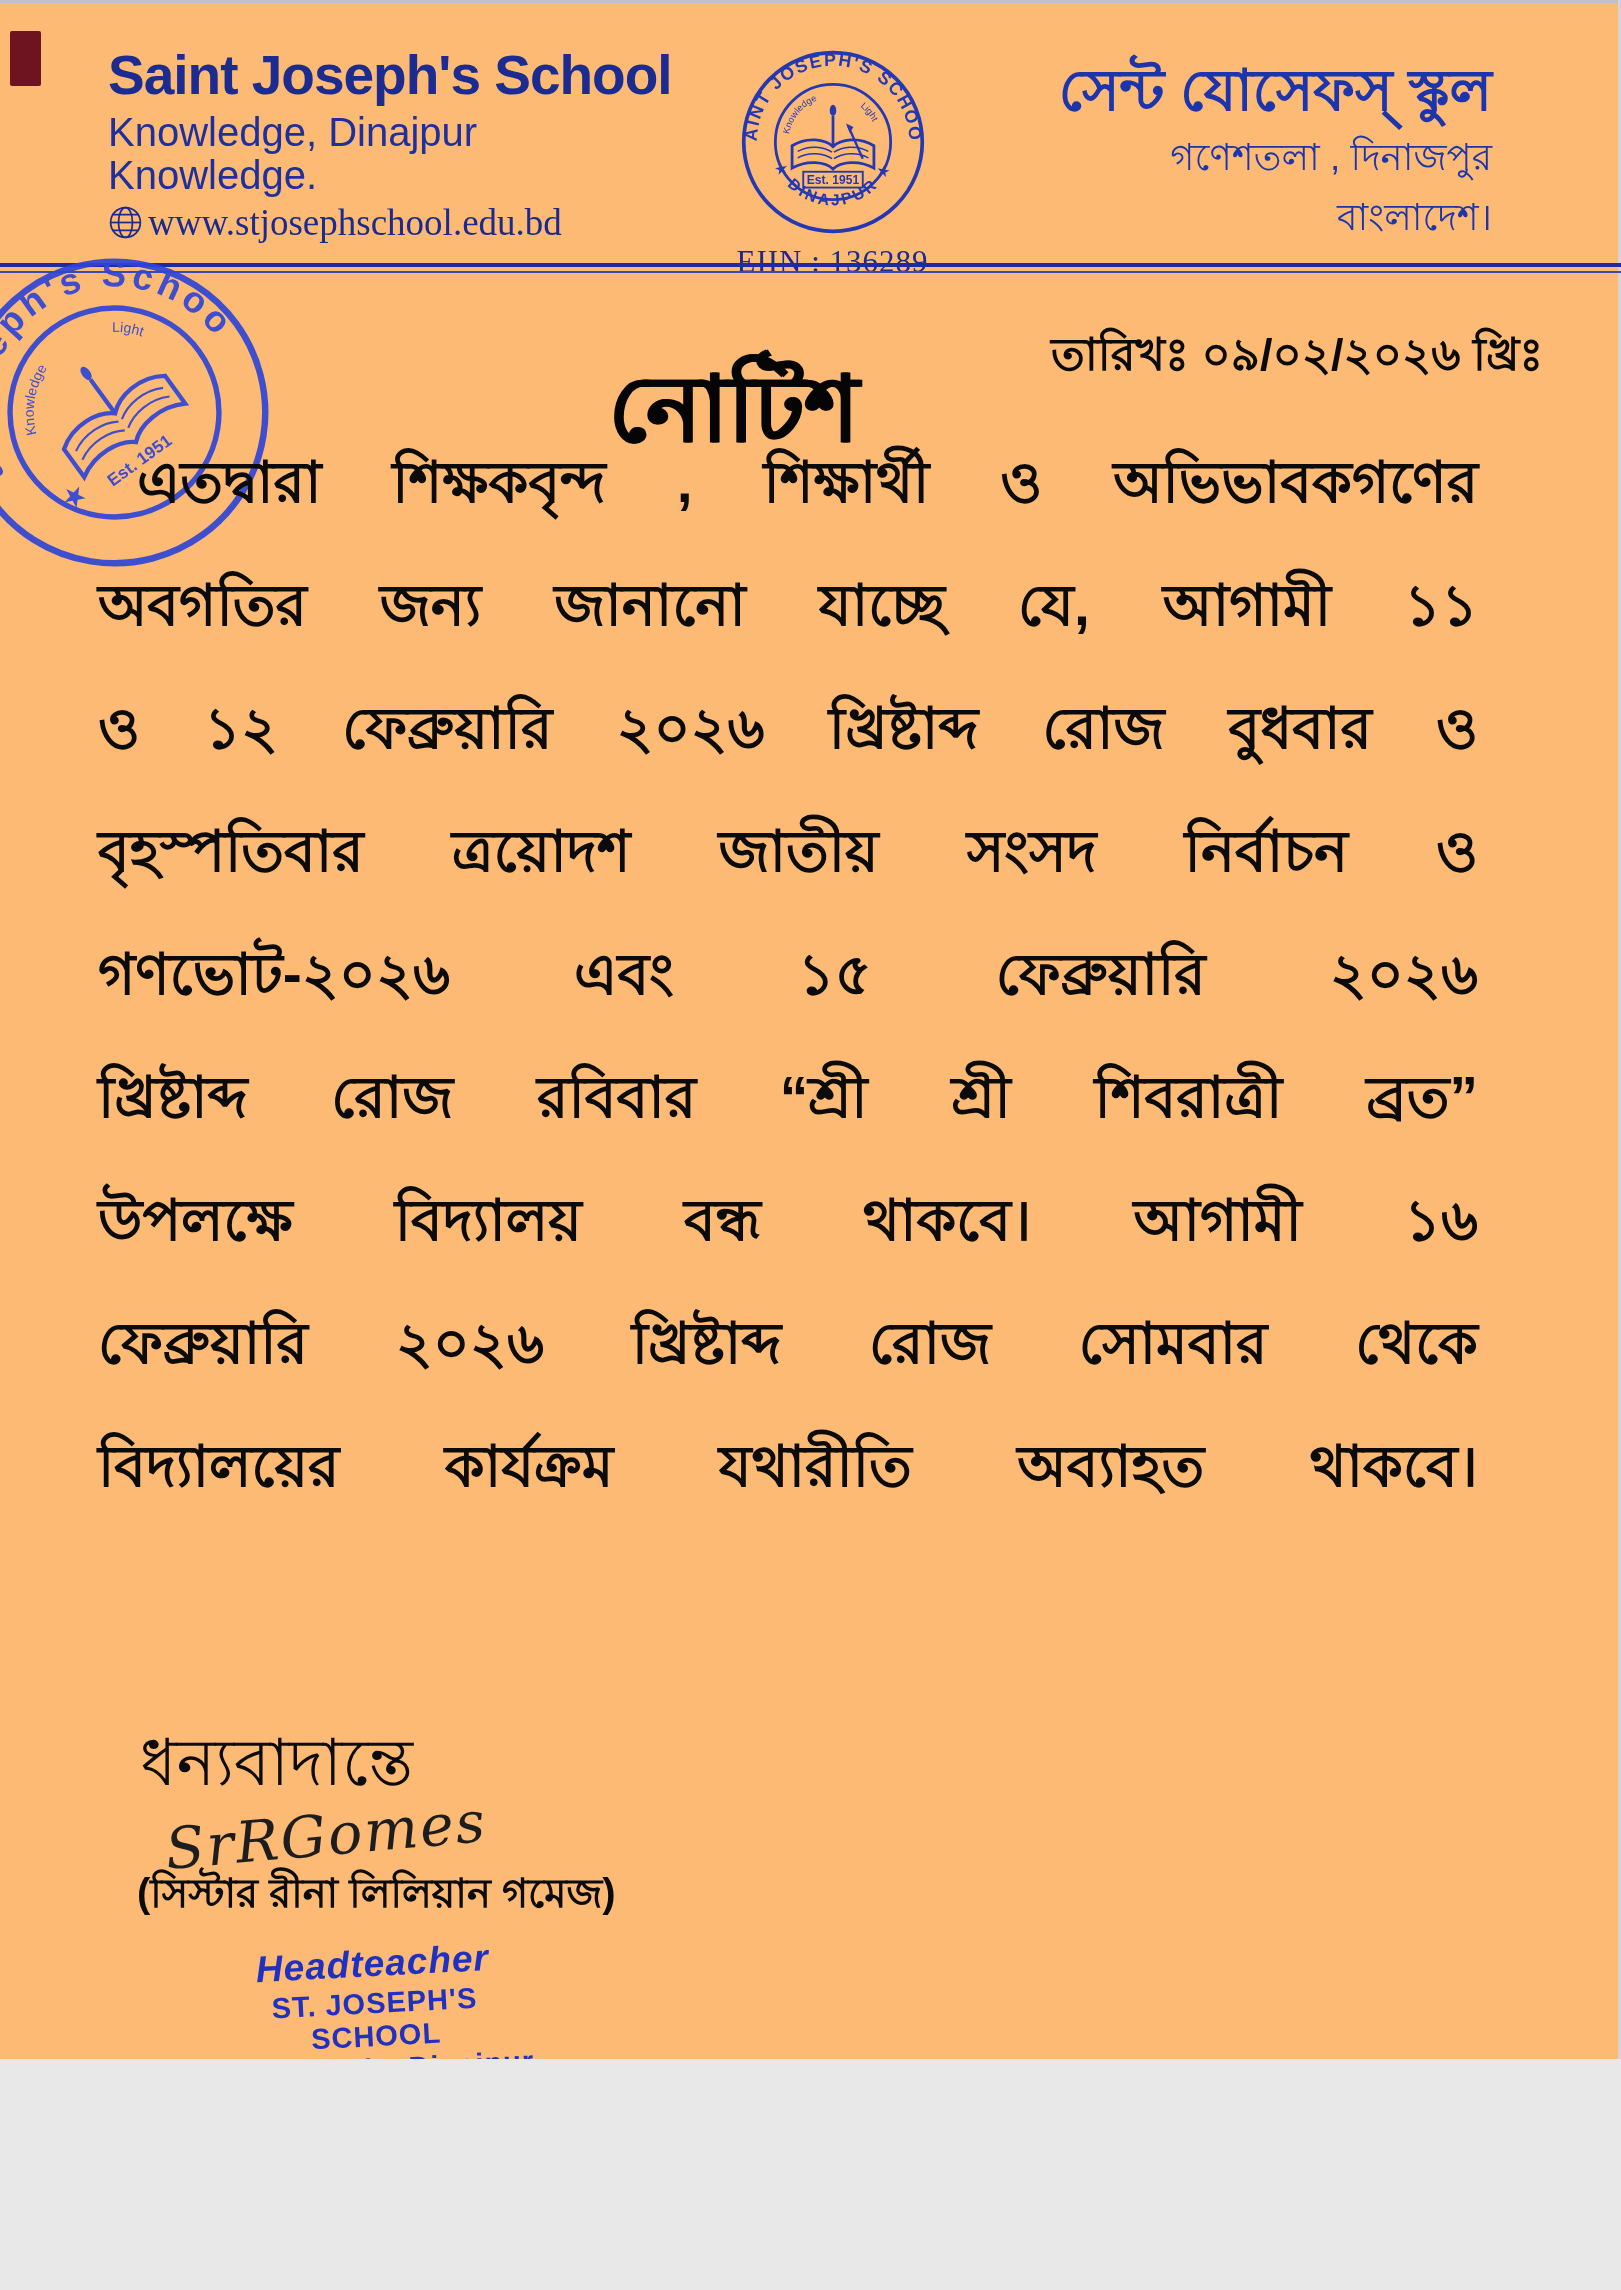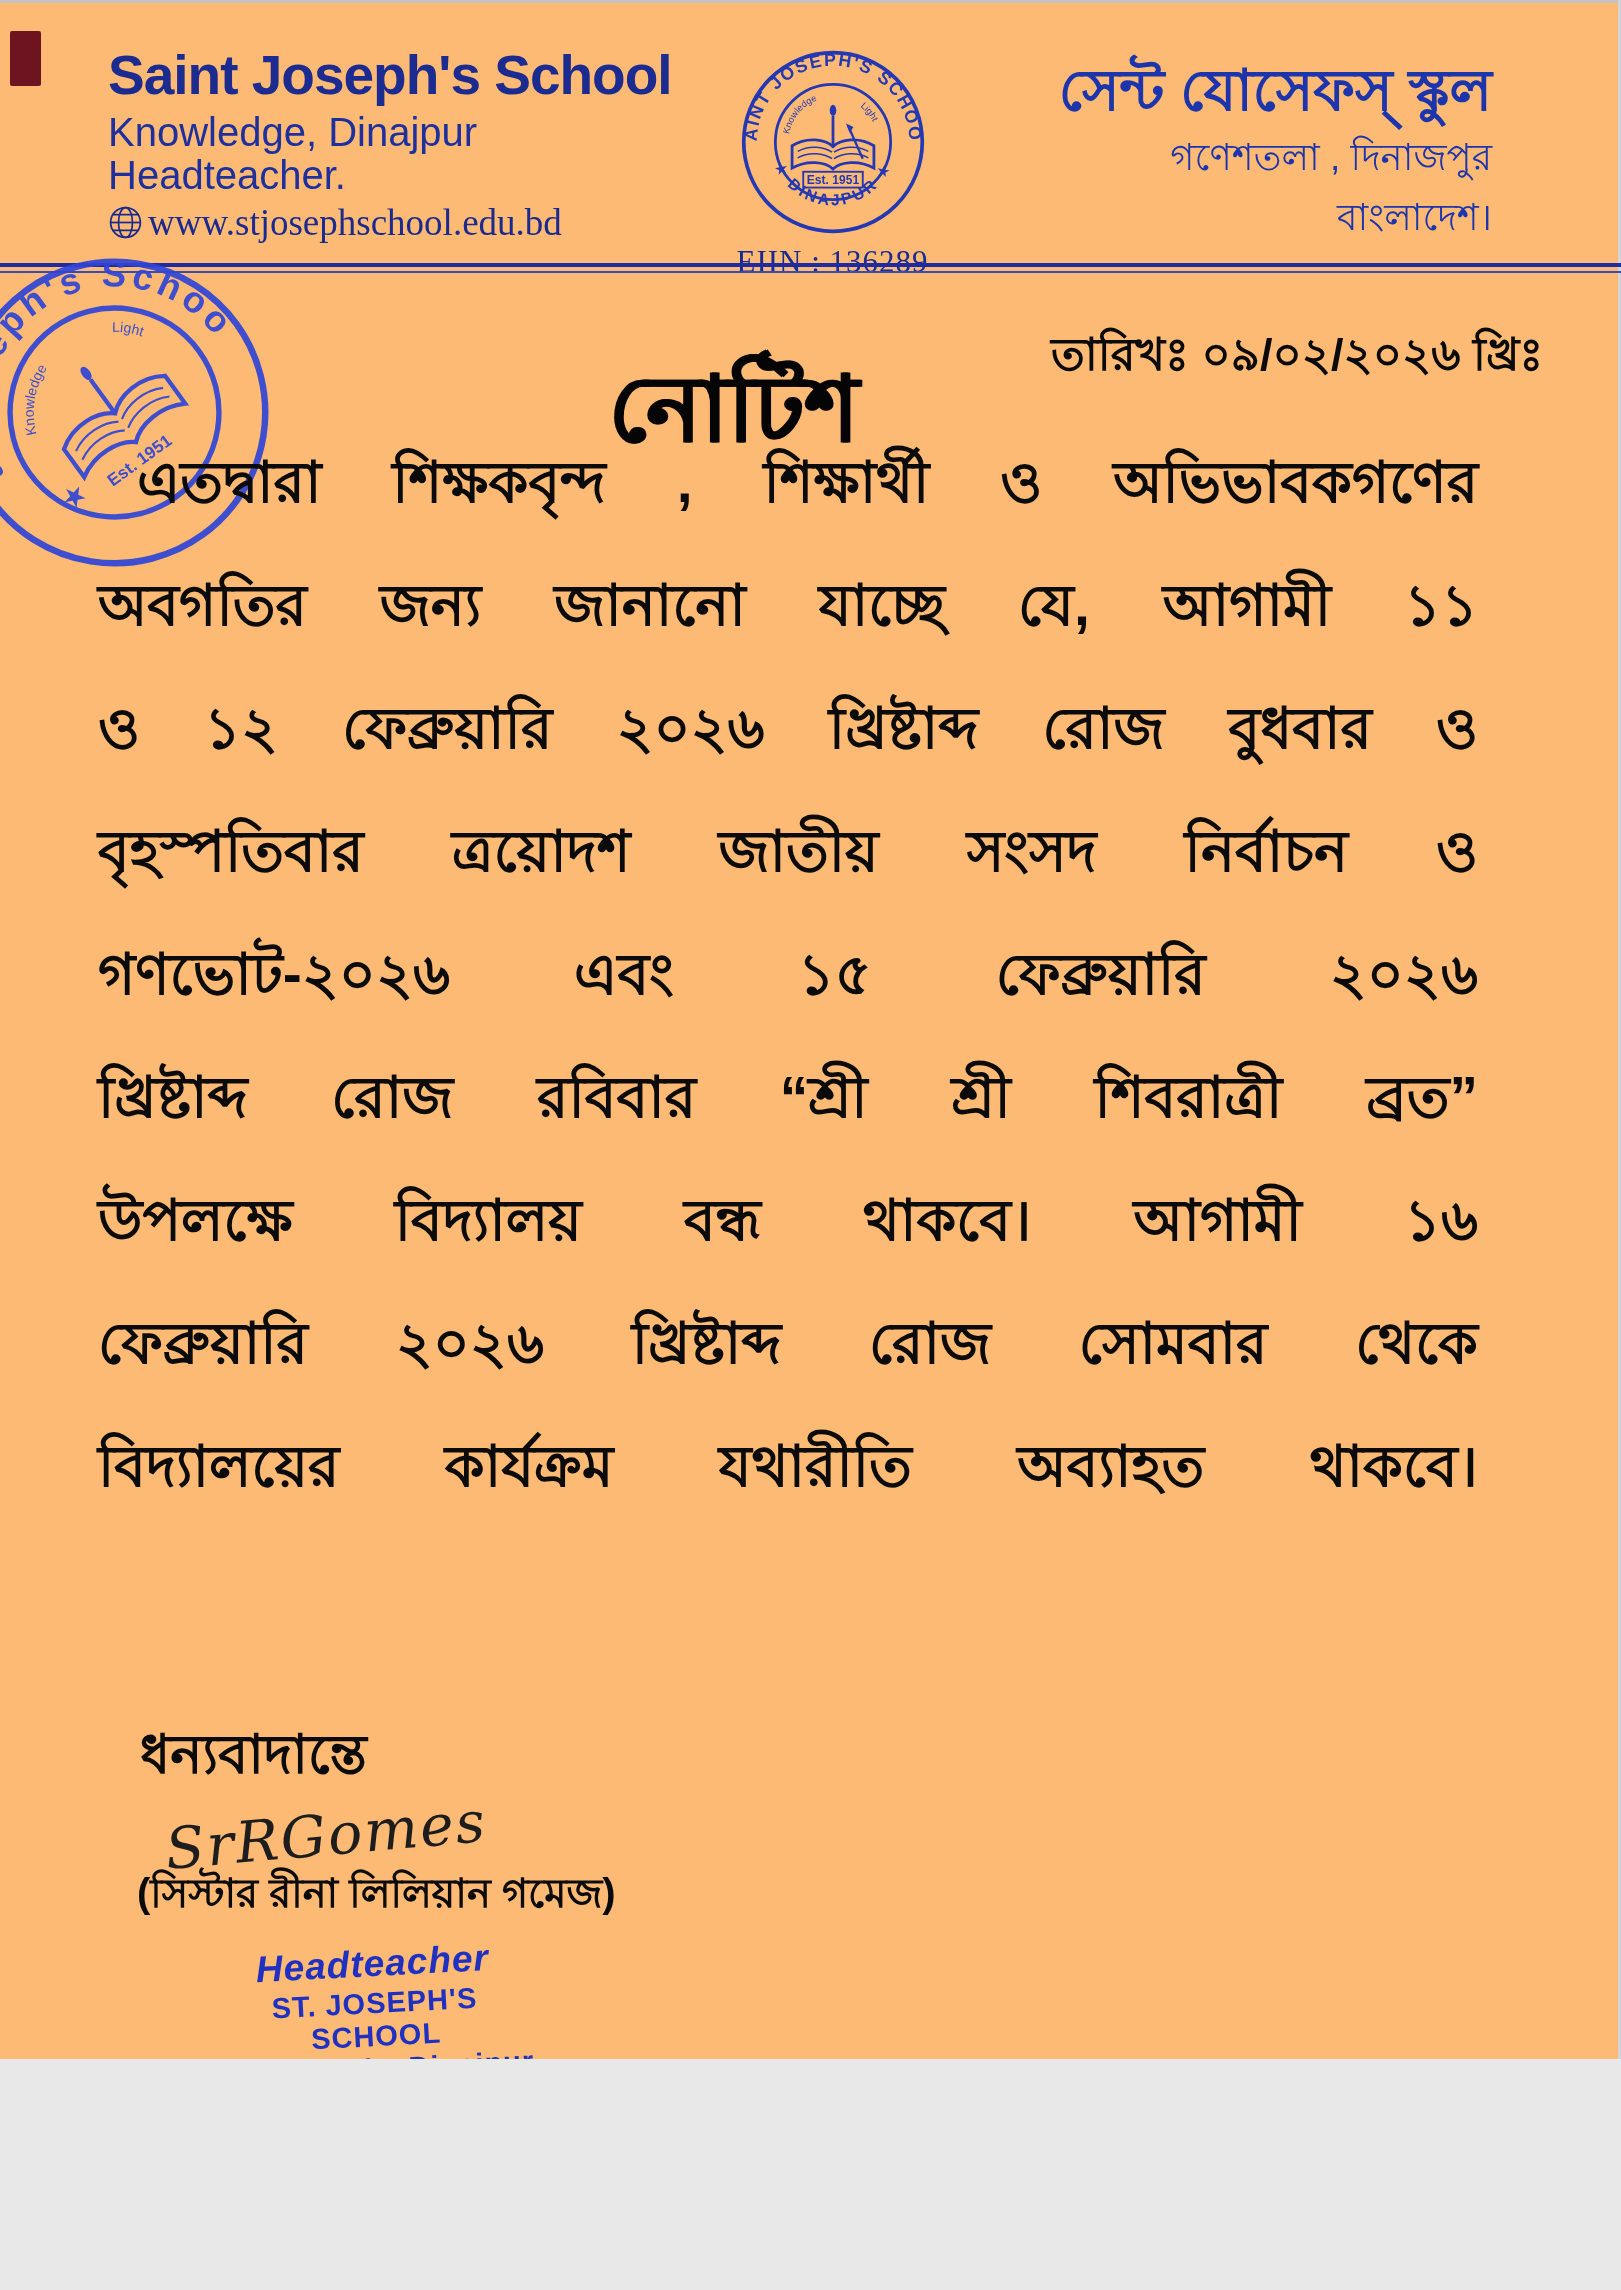--- a/index.html
+++ b/index.html
@@ -43,21 +43,21 @@
          text-shadow:2px 0 0 #050505;}
   .date{position:absolute;left:1051px;top:320px;font-size:45px;font-weight:700;color:#0a0a0a;}
 
   
   .body-text{position:absolute;left:98px;top:421px;width:1380px;color:#0b0b0b;}
   .bline{font-size:57px;font-weight:700;line-height:123px;
          text-align:justify;text-align-last:justify;}
   .bline.first{padding-left:39px;}
 
   
-  .closing{position:absolute;left:140px;top:1713px;font-size:54px;font-weight:700;color:#0b0b0b;}
+  .closing{position:absolute;left:140px;top:1713px;font-size:65px;font-weight:400;color:#0b0b0b;}
   .signature{position:absolute;left:165px;top:1802px;font-size:57px;color:#1d1d1d;
              font-family:"DejaVu Serif","Liberation Serif",serif;font-style:italic;
              transform:rotate(-5deg);letter-spacing:2px;}
   .signatory{position:absolute;left:137px;top:1862px;font-size:40px;font-weight:700;color:#0b0b0b;}
 
   .stamp-block{position:absolute;left:218px;top:1943px;width:314px;text-align:center;
                color:#2031c2;transform:rotate(-3deg);}
   .ht-title{font-size:37px;font-weight:800;font-style:italic;letter-spacing:1px;}
   .ht-org{font-size:29px;font-weight:700;letter-spacing:1px;margin-top:2px;}
   .ht-loc{font-size:29px;font-weight:600;letter-spacing:1px;}
@@ -68,21 +68,21 @@
 <div class="page">
 
   <div class="scan-top-edge"></div>
   <div class="scan-right-edge"></div>
   <div class="corner-mark"></div>
   <div class="smudge"></div>
 
   <div class="h-left">
     <div class="school-en">Saint Joseph's School</div>
     <div class="addr-en">Knowledge, Dinajpur</div>
-    <div class="addr-en2">Headteacher.</div>
+    <div class="addr-en2">Knowledge.</div>
     <div class="web-line">
       <svg class="globe" viewBox="0 0 40 40">
         <g fill="none" stroke="#1b2a8e" stroke-width="2">
           <circle cx="20" cy="20" r="17"></circle>
           <ellipse cx="20" cy="20" rx="8" ry="17"></ellipse>
           <line x1="3" y1="20" x2="37" y2="20"></line>
           <line x1="5" y1="11" x2="35" y2="11"></line>
           <line x1="5" y1="29" x2="35" y2="29"></line>
         </g>
       </svg>

